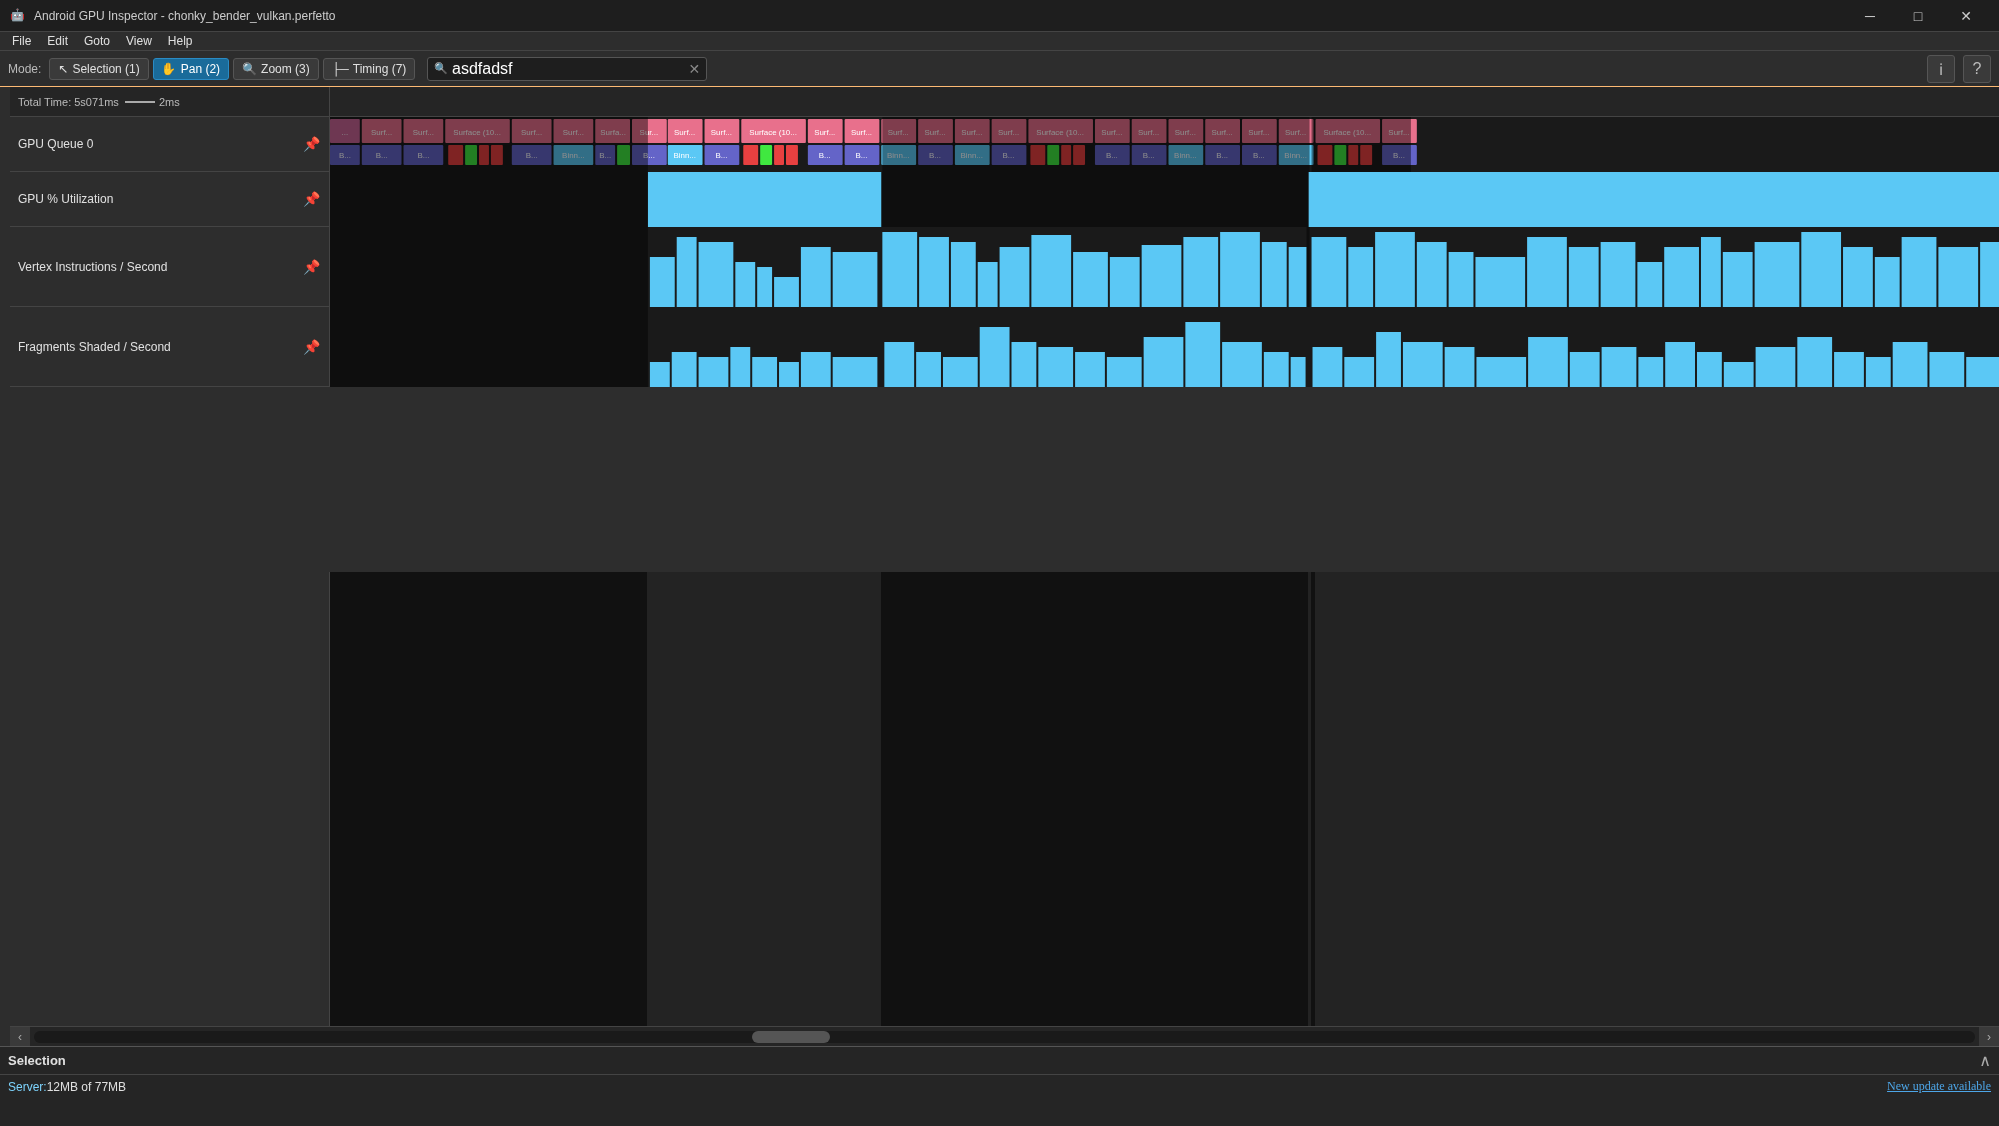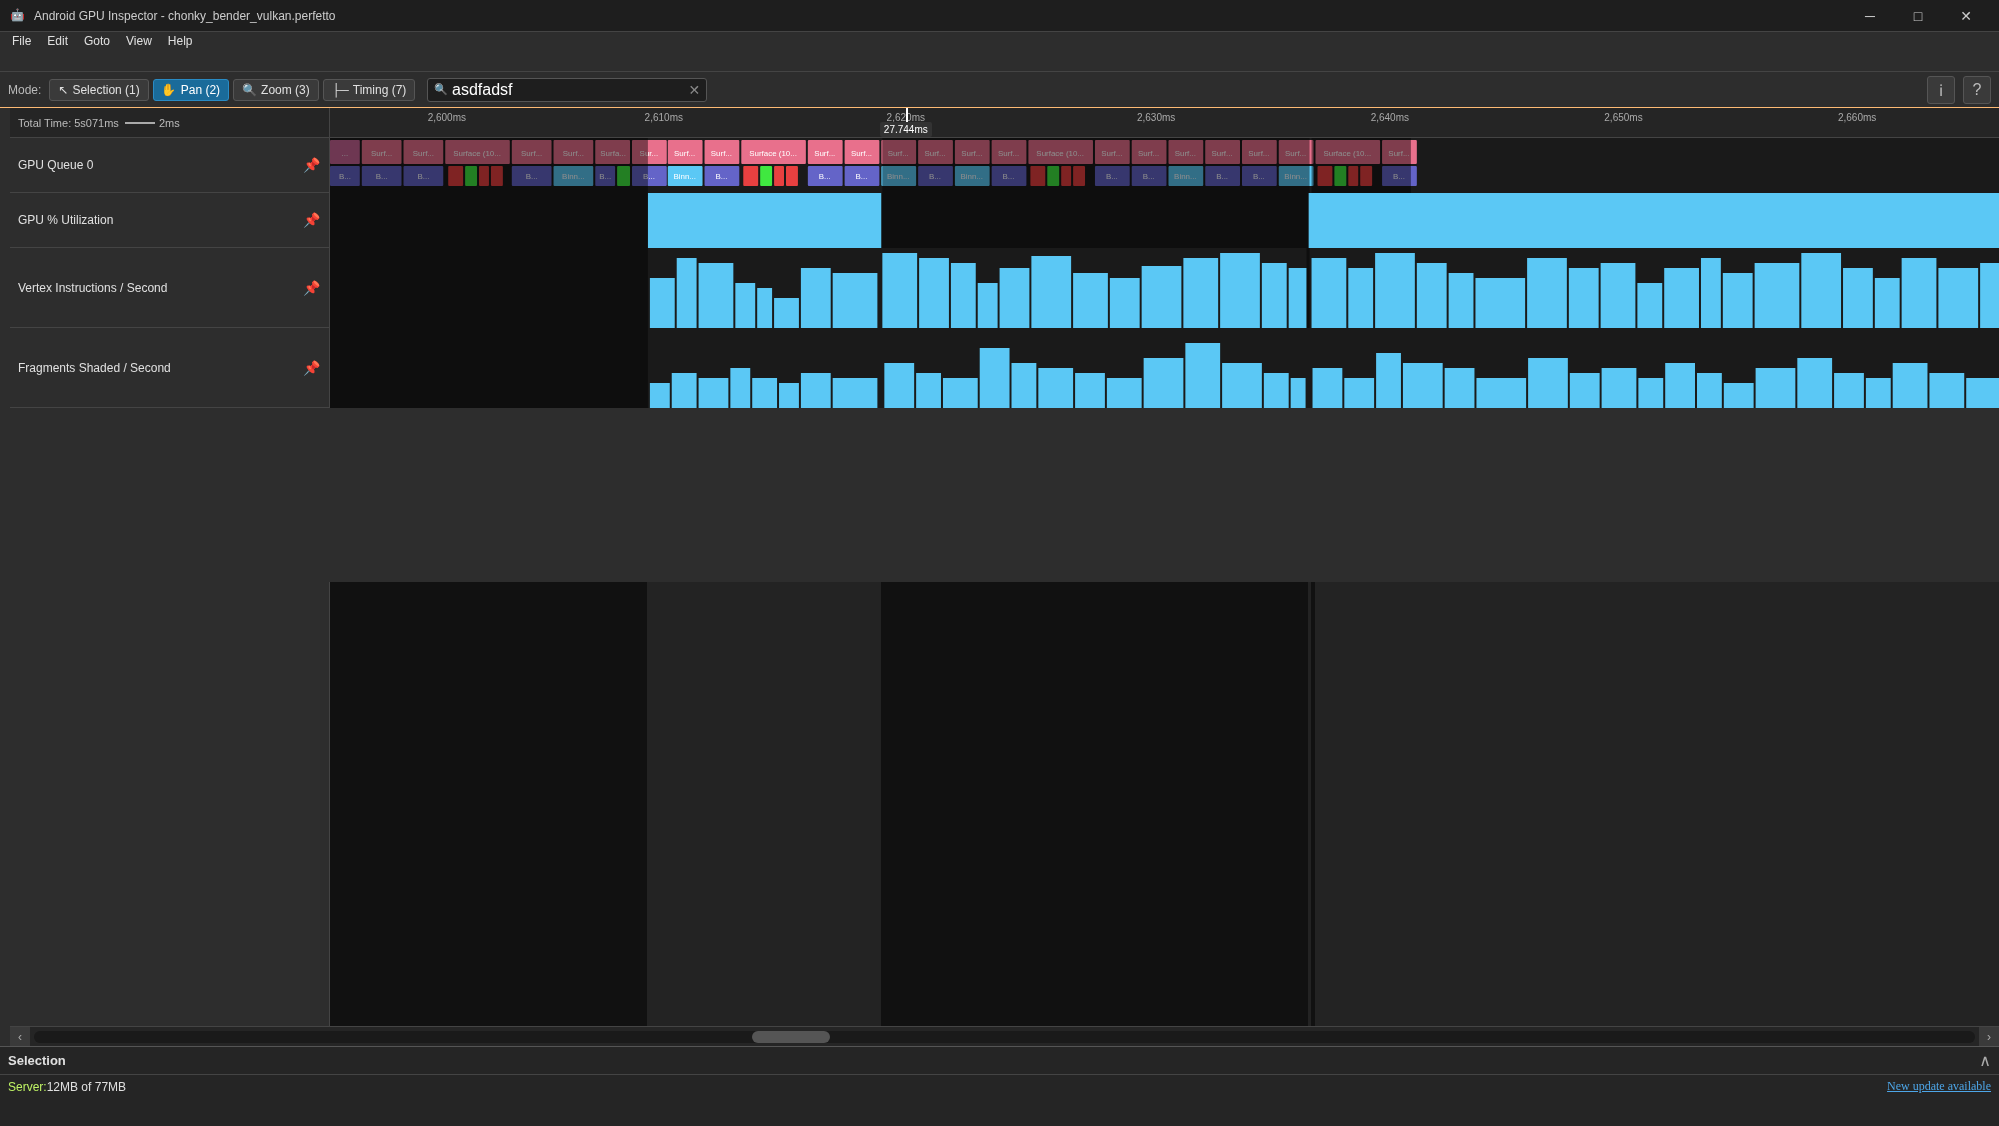--- a/index.html
+++ b/index.html
@@ -49,21 +49,21 @@
       cursor: pointer;
       font-size: 14px;
       display: flex;
       align-items: center;
       justify-content: center;
     }
 
     
     .menu-bar {
       background: #2d2d2d;
-      height: 40px;
+      height: 19px;
       display: flex;
       align-items: flex-start;
       padding: 0 4px;
       border-bottom: 1px solid #444;
       flex-shrink: 0;
     }
     .menu-item {
       padding: 2px 8px;
       cursor: pointer;
       color: #e0e0e0;
@@ -335,21 +335,21 @@
       font-size: 16px;
     }
     .selection-body {
       padding: 4px 8px;
       display: flex;
       align-items: center;
       font-size: 12px;
       color: #bbb;
     }
     .server-label {
-      color: #bef264;
+      color: #7dd3fc;
     }
     .server-value {
       color: #e0e0e0;
     }
     .update-link {
       margin-left: auto;
       color: #4da6e8;
       cursor: pointer;
       text-decoration: underline;
       font-size: 12px;
@@ -417,33 +417,20 @@
 
 <div class="timeline-container">
 
   <div class="time-header">
     <div class="time-header-left">
       <span>Total Time: 5s071ms</span>
       &nbsp;&nbsp;
       <span style="border-bottom: 2px solid #aaa; display:inline-block; width:30px; margin-right:4px;"></span>
       <span>2ms</span>
     </div>
-    <div class="time-header-right">
-
-      <div class="time-marker" style="left:7%">2,600ms</div>
-      <div class="time-marker" style="left:20%">2,610ms</div>
-      <div class="time-marker" style="left:34.5%">2,620ms</div>
-      <div class="time-marker" style="left:49.5%">2,630ms</div>
-      <div class="time-marker" style="left:63.5%">2,640ms</div>
-      <div class="time-marker" style="left:77.5%">2,650ms</div>
-      <div class="time-marker" style="left:91.5%">2,660ms</div>
-
-      <div class="time-cursor" style="left:34.5%"></div>
-      <div class="time-cursor-label" style="left:34.5%">27.744ms</div>
-    </div>
   </div>
 
   <div class="tracks-container">
 
     <div class="track-row gpu-queue-track">
       <div class="track-label">
         <span>GPU Queue 0</span>
         <span class="pin-icon">📌</span>
       </div>
       <div class="track-content gpu-queue-content">

